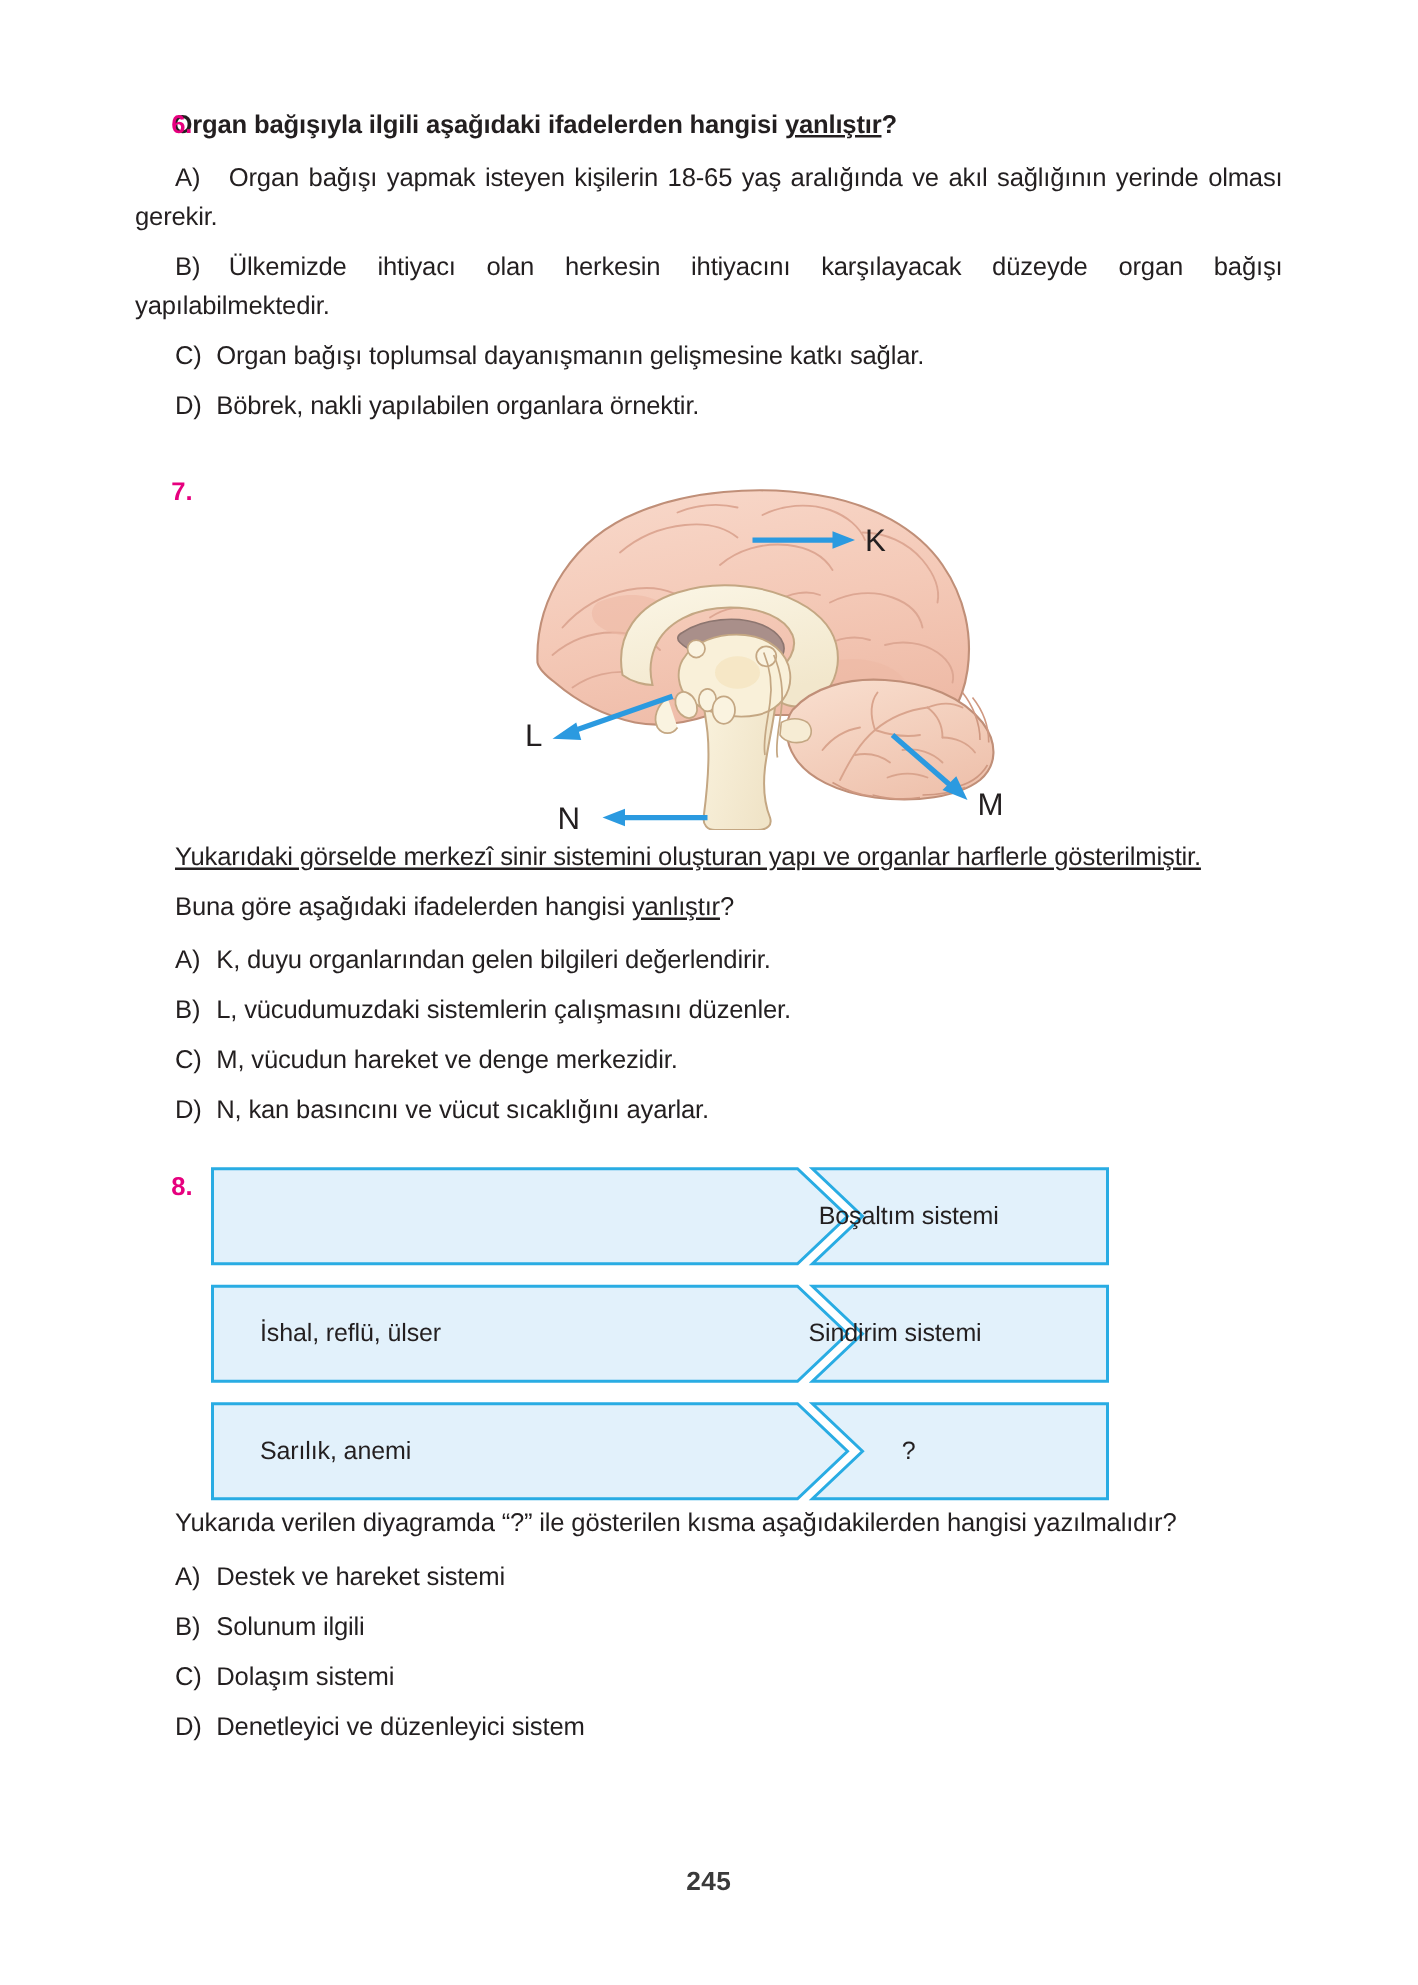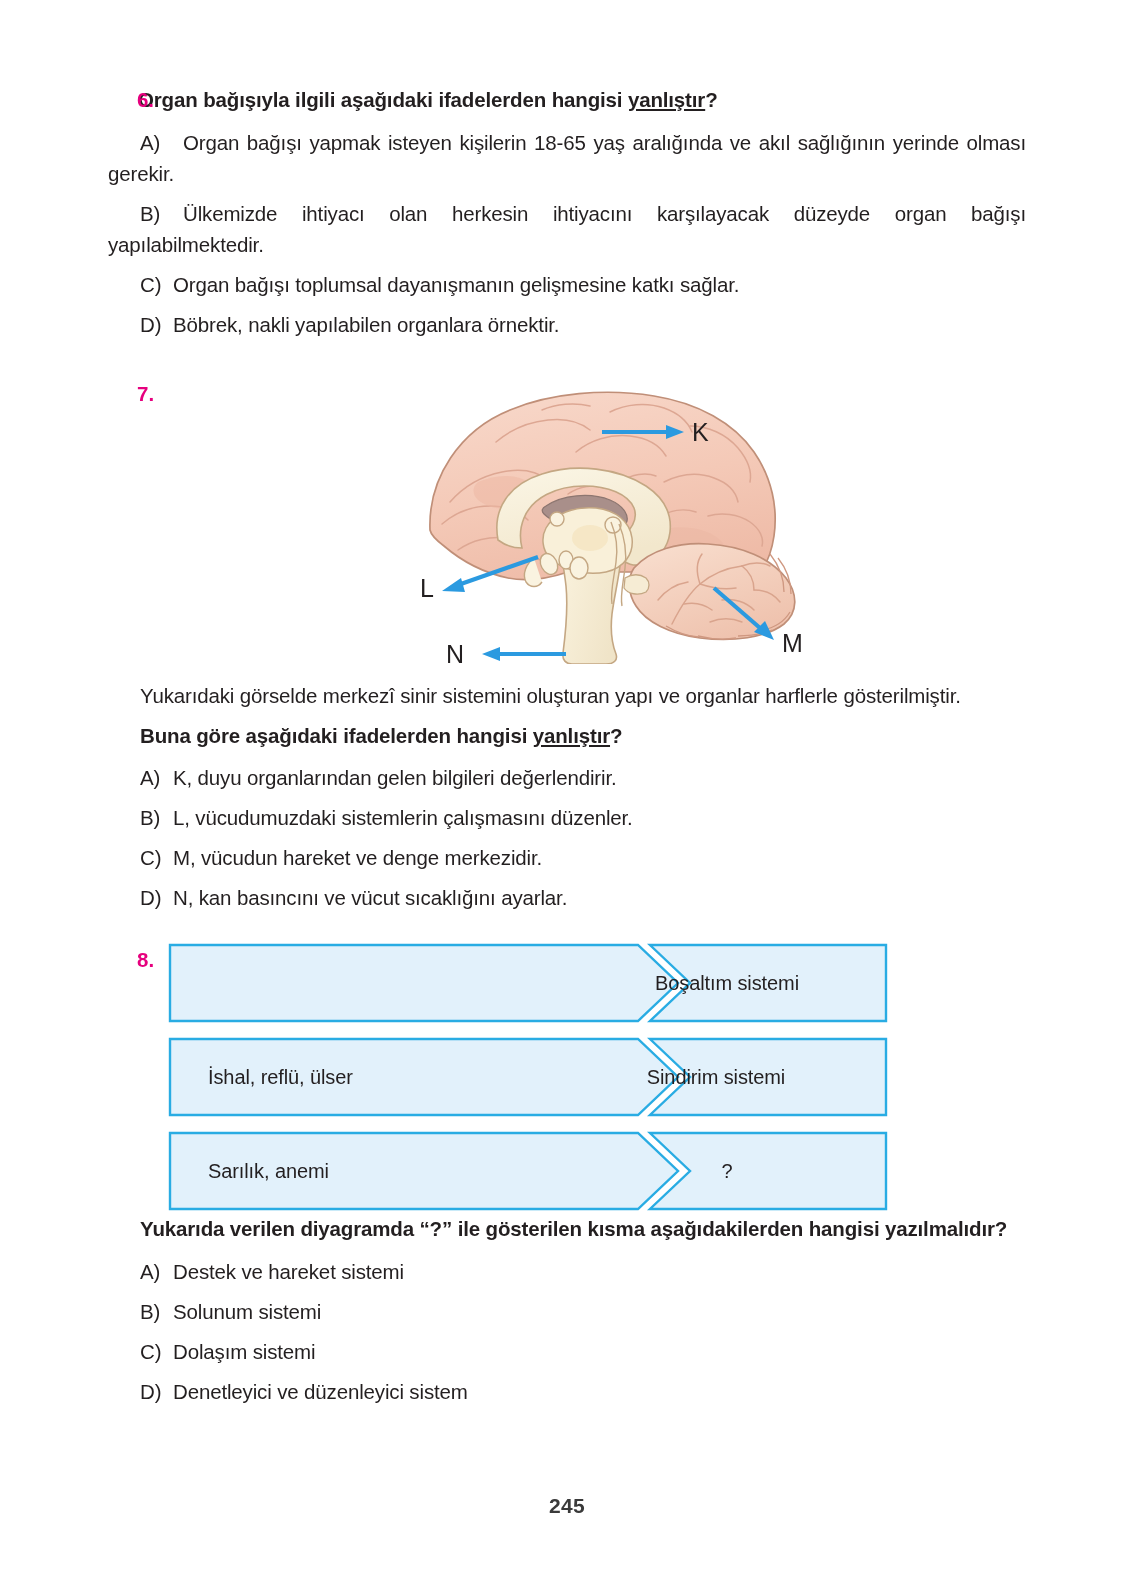--- a/index.html
+++ b/index.html
@@ -61,21 +61,21 @@
 
   
   .stem {
     font-size: 20.5px;
     line-height: 31px;
     text-align: justify;
     text-justify: inter-word;
     letter-spacing: -0.15px;
   }
   .stem.indent { text-indent: 42px; }
-  .stem.bold { font-weight: bold; }
+  .stem.bold { font-weight: normal; }
   .stem.noindent { text-indent: 0; }
 
   
   .opt {
     position: relative;
     font-size: 20.5px;
     line-height: 31px;
     padding-left: 42px;
     text-align: justify;
     text-justify: inter-word;
@@ -333,21 +333,21 @@
           <text x="684" y="270" font-family="Liberation Sans, sans-serif" font-size="25" fill="#231f20">M</text>
 
           <g>
             <line x1="468" y1="272" x2="400" y2="272" stroke="#2b9ae0" stroke-width="4.2"></line>
             <path d="M384 272 L 402 265 L 402 279 Z" fill="#2b9ae0"></path>
           </g>
           <text x="348" y="281" font-family="Liberation Sans, sans-serif" font-size="25" fill="#231f20">N</text>
         </svg>
       </div>
 
-      <div class="stem noindent" style="margin-top:18px;padding-left:42px;">Yukarıdaki görselde merkezî sinir sistemini oluşturan yapı ve organlar harflerle gösterilmiştir.</div>
+      <div class="stem noindent" style="margin-top:8px;padding-left:42px;text-decoration:underline;">Yukarıdaki görselde merkezî sinir sistemini oluşturan yapı ve organlar harflerle gösterilmiştir.</div>
 
       <div class="stem bold noindent" style="margin-top:9px;padding-left:42px;">
         <span>Buna göre aşağıdaki ifadelerden hangisi </span><span class="u">yanlıştır</span><span>?</span>
       </div>
 
       <div class="opt" style="margin-top:11px;">
         <span class="lbl">A)</span>
         <span class="txt">K, duyu organlarından gelen bilgileri değerlendirir.</span>
       </div>
       <div class="opt">
@@ -391,21 +391,21 @@
       </div>
 
       <div class="stem bold indent" style="margin-top:2px;">Yukarıda verilen diyagramda “?” ile gösterilen kısma aşağıdakilerden hangisi yazılmalıdır?</div>
 
       <div class="opt" style="margin-top:12px;">
         <span class="lbl">A)</span>
         <span class="txt">Destek ve hareket sistemi</span>
       </div>
       <div class="opt">
         <span class="lbl">B)</span>
-        <span class="txt">Solunum sistemi</span>
+        <span class="txt">Solunum ilgili</span>
       </div>
       <div class="opt">
         <span class="lbl">C)</span>
         <span class="txt">Dolaşım sistemi</span>
       </div>
       <div class="opt">
         <span class="lbl">D)</span>
         <span class="txt">Denetleyici ve düzenleyici sistem</span>
       </div>
     </div>

